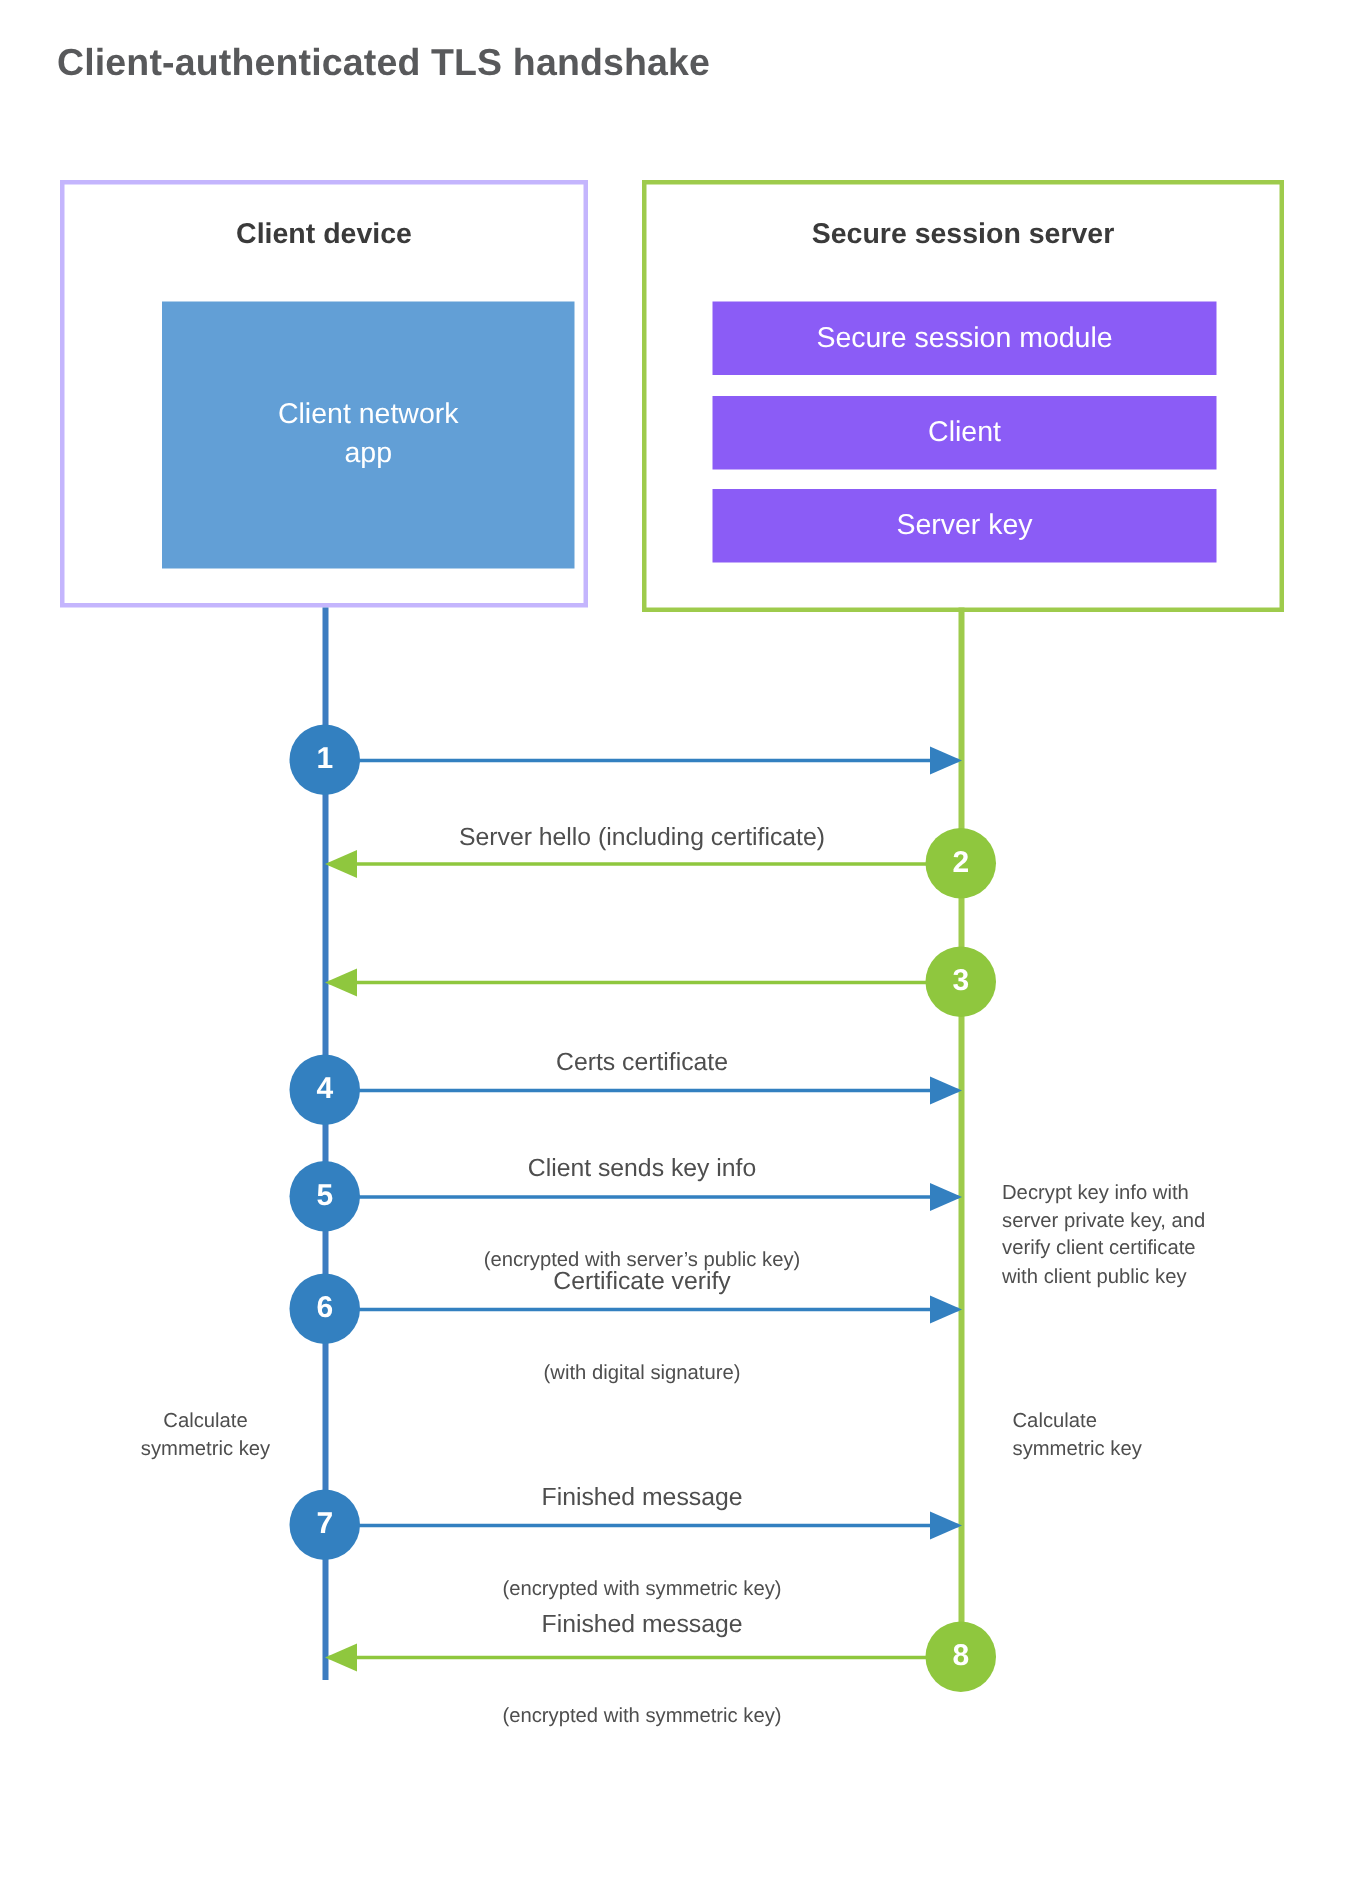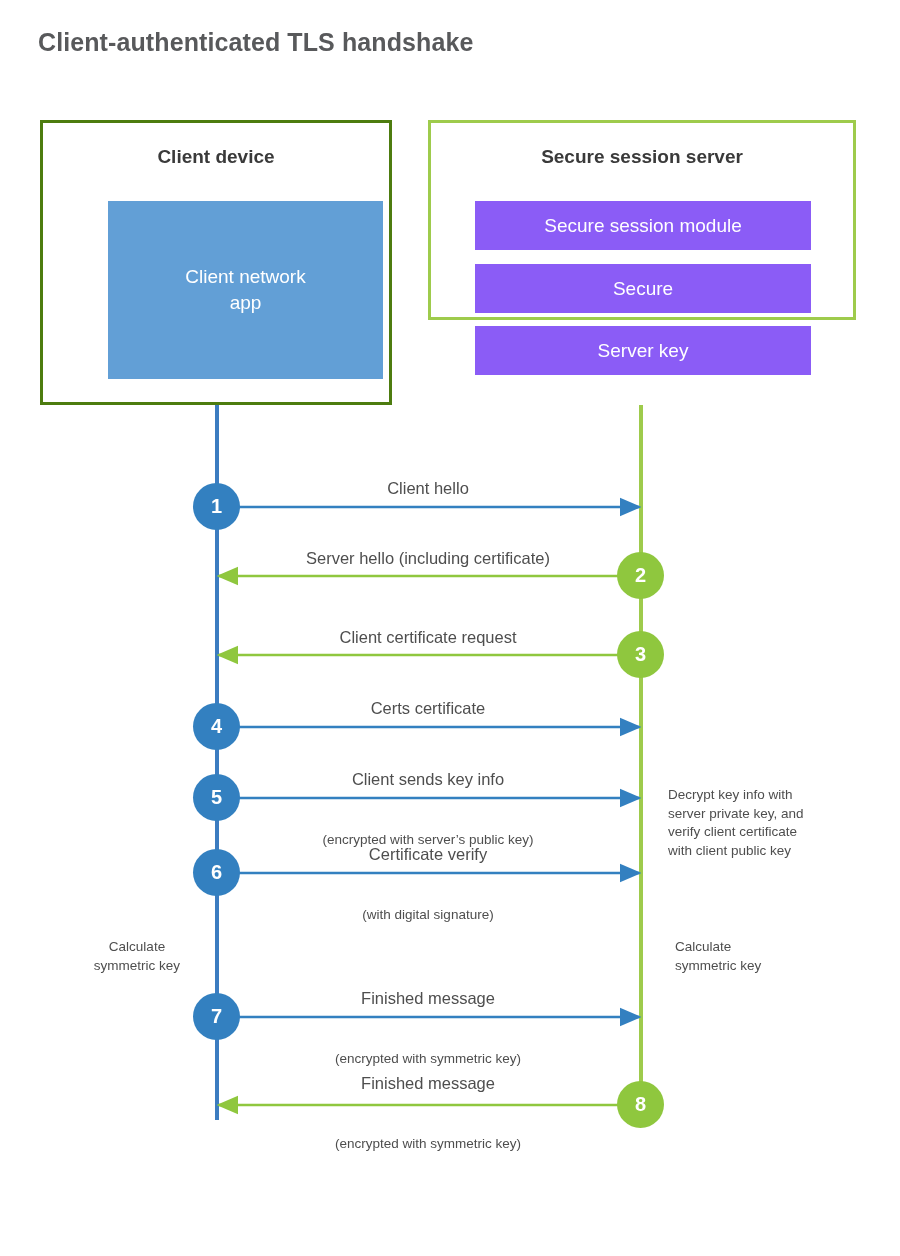--- a/index.html
+++ b/index.html
@@ -37,27 +37,27 @@
   .actor-box {
     position: absolute;
     box-sizing: border-box;
     background: #ffffff;
   }
   .actor-box.client {
     left: 40px;
     top: 120px;
     width: 352px;
     height: 285px;
-    border: 3px solid #4d7c0f;
+    border: 3px solid #c4b5fd;
   }
   .actor-box.server {
     left: 428px;
     top: 120px;
     width: 428px;
-    height: 200px;
+    height: 288px;
     border: 3px solid #9ecb4c;
     padding-left: 28px;
   }
   .actor-title {
     position: absolute;
     left: 0;
     right: 0;
     top: 23px;
     text-align: center;
     font-size: 19px;
@@ -183,21 +183,21 @@
       <span>
         <span>Client network</span><br>
         <span>app</span>
       </span>
     </div>
   </div>
 
   <div class="actor-box server">
     <div class="actor-title">Secure session server</div>
     <div class="svr-block b0">Secure session module</div>
-    <div class="svr-block b1">Secure</div>
+    <div class="svr-block b1">Client</div>
     <div class="svr-block b2">Server key</div>
   </div>
 
   <div class="lifeline client-line"></div>
   <div class="lifeline server-line"></div>
 
   <svg id="arrow-layer" viewBox="0 0 900 1256" width="900" height="1256">
     <defs>
       <marker id="ah-blue" markerWidth="9" markerHeight="9" refX="8" refY="4.5" orient="auto" markerUnits="strokeWidth">
         <path d="M0,0.6 L9,4.5 L0,8.4 z" fill="#3380c0"></path>
@@ -226,25 +226,23 @@
 
   <div class="step-circle blue" style="left:193px; top:483px;">1</div>
   <div class="step-circle green" style="left:617px; top:552px;">2</div>
   <div class="step-circle green" style="left:617px; top:631px;">3</div>
   <div class="step-circle blue" style="left:193px; top:703px;">4</div>
   <div class="step-circle blue" style="left:193px; top:774px;">5</div>
   <div class="step-circle blue" style="left:193px; top:849px;">6</div>
   <div class="step-circle blue" style="left:193px; top:993px;">7</div>
   <div class="step-circle green" style="left:617px; top:1081px;">8</div>
 
-  <div class="msg-label" style="left:228px; top:479px; width:400px;">Client hello</div>
 
   <div class="msg-label" style="left:228px; top:549px; width:400px;">Server hello (including certificate)</div>
 
-  <div class="msg-label" style="left:228px; top:628px; width:400px;">Client certificate request</div>
 
   <div class="msg-label" style="left:228px; top:699px; width:400px;">Certs certificate</div>
 
   <div class="msg-label" style="left:228px; top:770px; width:400px;">Client sends key info</div>
   <div class="msg-sub" style="left:228px; top:808px; width:400px;">(encrypted with server’s public key)</div>
 
   <div class="msg-label" style="left:228px; top:845px; width:400px;">Certificate verify</div>
   <div class="msg-sub" style="left:228px; top:883px; width:400px;">(with digital signature)</div>
 
   <div class="msg-label" style="left:228px; top:989px; width:400px;">Finished message</div>

